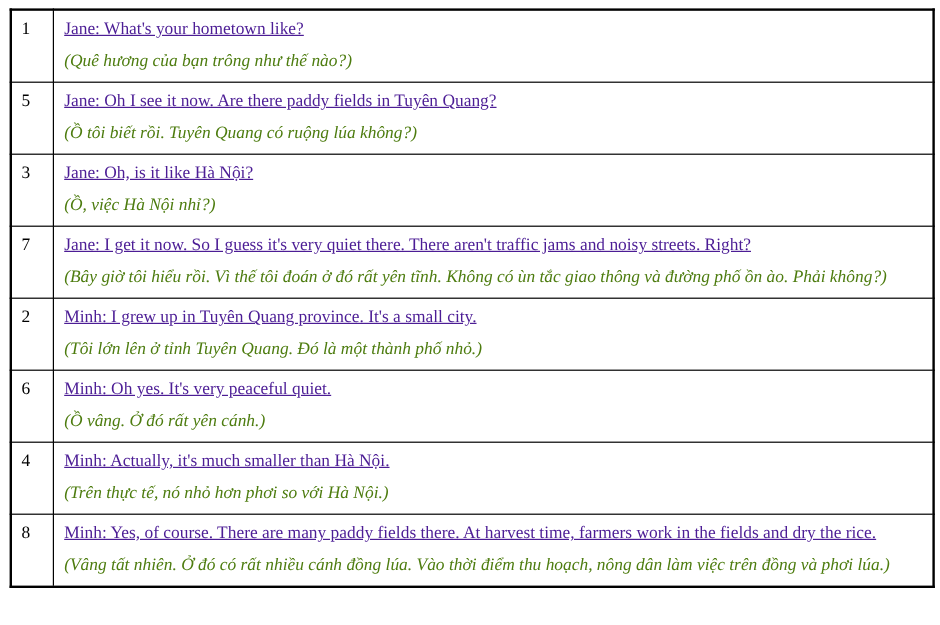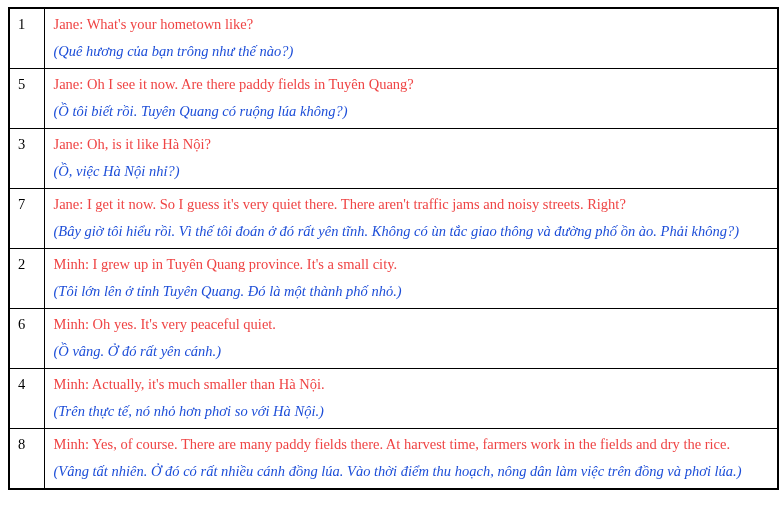--- a/index.html
+++ b/index.html
@@ -38,28 +38,29 @@
     line-height: 24px;
     color: #000000;
   }
   td.text-cell {
     vertical-align: top;
     padding: 2px 10px 3px 9px;
   }
   .line-en {
     font-size: 14.5px;
     line-height: 27px;
-    color: #ef4444;
+    color: #4c1d95;
     margin: 0;
+    text-decoration: underline;
   }
   .line-vi {
     font-size: 14.5px;
     line-height: 27px;
     font-style: italic;
-    color: #1d4ed8;
+    color: #4d7c0f;
     margin: 0;
   }
 </style>
 </head>
 <body>
 
 <div class="page">
   <table class="dialogue">
     <tbody>
       <tr>

